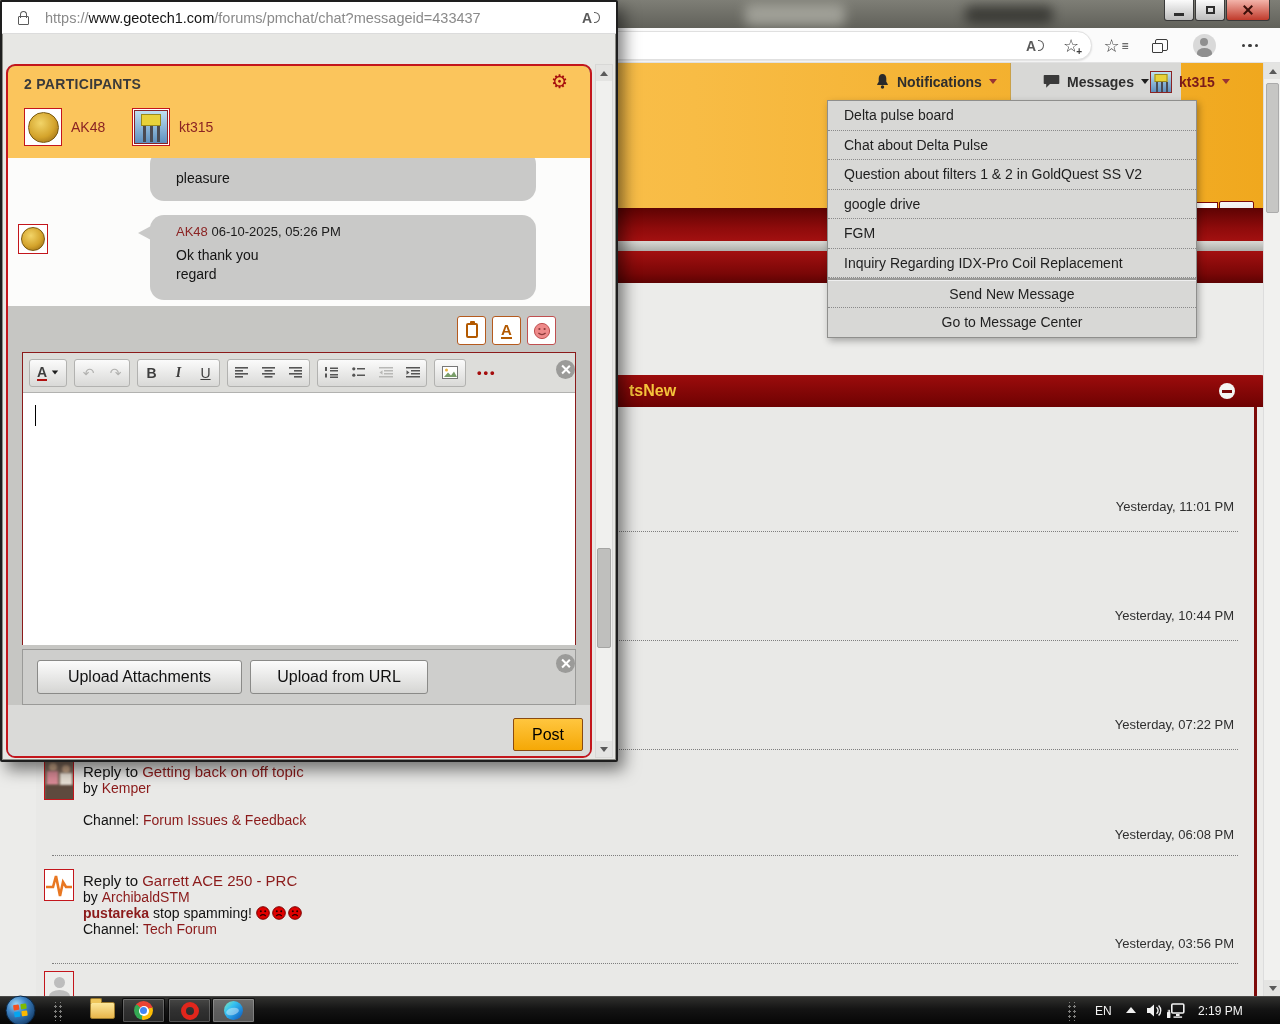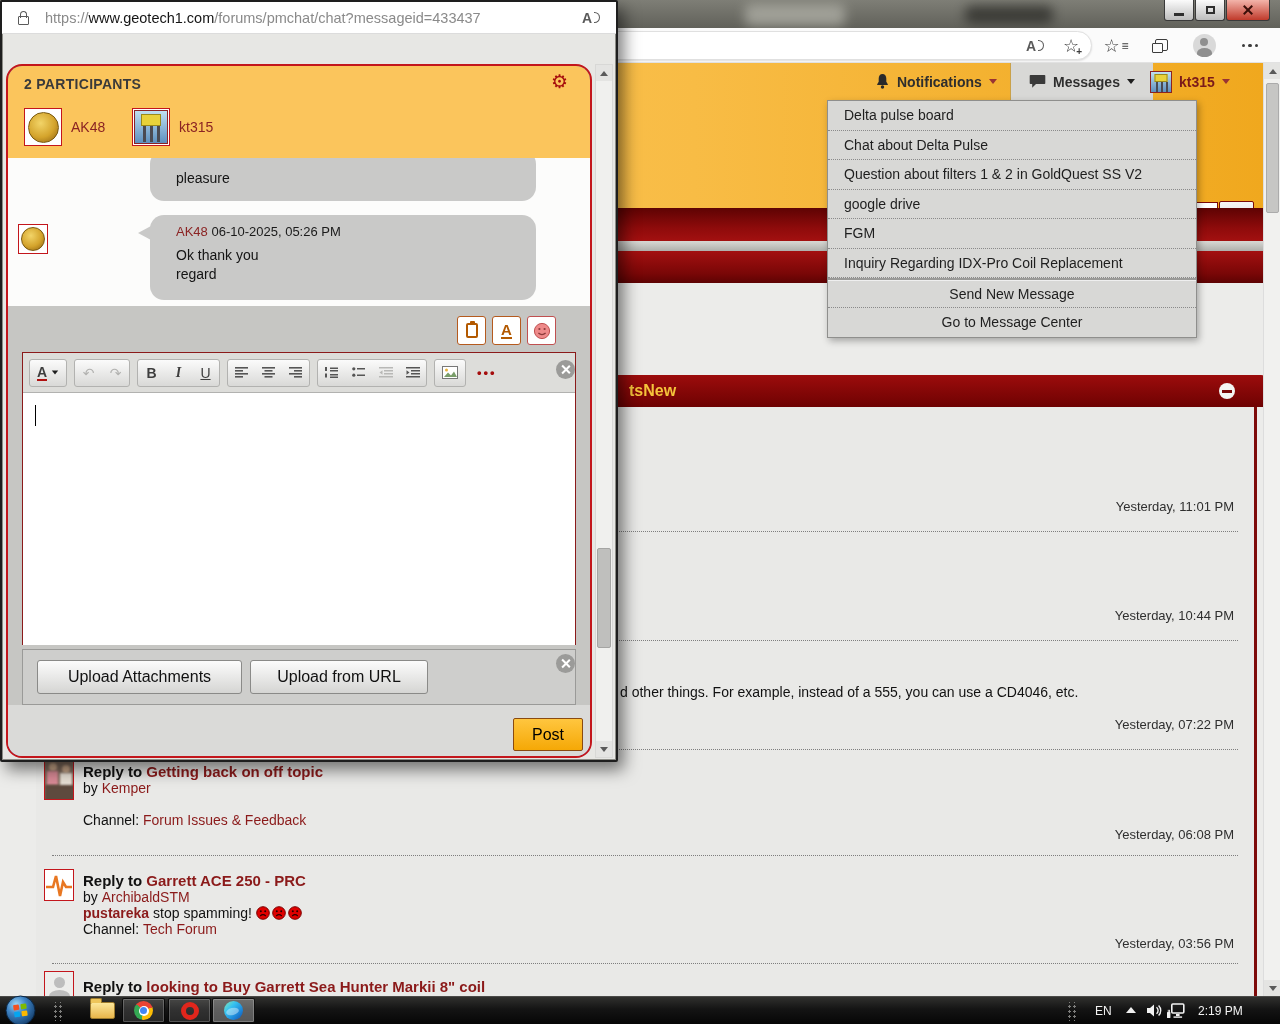--- a/index.html
+++ b/index.html
@@ -34,41 +34,41 @@
 .prof{width:23px;height:23px;border-radius:50%;background:#D9D9D9;position:relative;overflow:hidden}
 .prof::before{content:"";position:absolute;left:7.5px;top:4px;width:8px;height:8px;border-radius:50%;background:#8F8F8F}
 .prof::after{content:"";position:absolute;left:4px;top:14px;width:15px;height:10px;border-radius:50% 50% 0 0;background:#8F8F8F}
 .mdots{display:flex;gap:3px}
 .mdots i{width:3.2px;height:3.2px;border-radius:50%;background:#3C3C3C}
 
 .hdr{position:absolute;left:0;top:63px;width:1263px;height:145px;background:linear-gradient(90deg,#FBC95F 0%,#F8BC45 55%,#F0A81E 100%);z-index:1}
 .hdr-item{position:absolute;top:0;height:37px;display:flex;align-items:center;gap:7px;font-weight:bold;color:#2E2E2E;cursor:pointer}
 .caret{width:0;height:0;border-left:4px solid transparent;border-right:4px solid transparent;border-top:5px solid #993333}
 .caret.dark{border-top-color:#1E1E1E}
-.msgs-open{background:#D8D8D6;padding:0 18px;border-left:1px solid #C9A14A}
+.msgs-open{background:#D8D8D6;padding:0 32px;border-left:1px solid #C9A14A}
 .kt-av{background:linear-gradient(180deg,#BFE0F0 0%,#5D8FBF 100%);border:1px solid #8B2323;position:relative;overflow:hidden}
 .kt-av .chip{position:absolute;left:50%;transform:translateX(-50%);background:#E8D23A;border:1px solid #9A8A1A}
 .kt-av .leg{position:absolute;background:#4A4A52}
 .search-box{position:absolute;left:1040px;top:139px;width:178px;height:29px;background:#FFF;border:1px solid #7A0A0A;display:flex;align-items:center}
 .search-div{position:absolute;right:24px;top:2px;width:1px;height:25px;background:#CFCFCF}
 .search-car{position:absolute;right:8px;top:12px}
 .search-btn{position:absolute;left:1219px;top:138px;width:35px;height:31px;background:linear-gradient(#F6F6F6,#D2D2D2);border:1px solid #7A0A0A;border-radius:2px;display:flex;align-items:center;justify-content:center;cursor:pointer}
 
 .banner1{position:absolute;left:0;top:208px;width:1263px;height:33px;background:linear-gradient(180deg,#5E0303 0%,#8E0B0B 60%,#A31010 100%);z-index:1}
 .banner-gap{position:absolute;left:0;top:241px;width:1263px;height:10px;background:linear-gradient(180deg,#D8D8D4,#AFAFAB);z-index:1}
 .banner2{position:absolute;left:0;top:251px;width:1263px;height:32px;background:linear-gradient(180deg,#A31010 0%,#7A0707 70%,#5E0303 100%);z-index:1}
 
 .sec-hdr{position:absolute;left:44px;top:375px;width:1221px;height:32px;background:linear-gradient(180deg,#9C0C0C 0%,#6E0202 100%);border-radius:4px 4px 0 0;z-index:1}
 .sec-title{position:absolute;left:585px;top:7px;color:#F5C33B;font-weight:bold;font-size:16px}
 .collapse{position:absolute;right:30px;top:8px;width:16px;height:16px;border-radius:50%;background:#F4F4F2;cursor:pointer}
 .collapse::before{content:"";position:absolute;left:3px;top:7px;width:10px;height:2.5px;background:#7A0707}
 .panel{position:absolute;left:36px;top:407px;width:1221px;height:589px;background:#E9E9E7;border-right:3px solid #7E0A0A;z-index:1;overflow:hidden}
 .sep{position:absolute;left:16px;width:1186px;border-top:1px dotted #7E7E7E}
 .ptime{position:absolute;right:20px;font-size:13px;color:#2F2F2F;white-space:nowrap}
-.ptitle{position:absolute;font-size:15px;font-weight:bold;color:#111;white-space:nowrap}
+.ptitle{position:absolute;font-size:15px;font-weight:normal;color:#111;white-space:nowrap}
 .ptitle .lnk{color:#8B1A1A;cursor:pointer}
 .pby,.pbody,.pchan{position:absolute;font-size:14px;color:#111;white-space:nowrap}
 .lnk{color:#8B1A1A;cursor:pointer}
 .pav{position:absolute;left:8px;border:1px solid #C3161C;background:#FFF;overflow:hidden}
 .kem{background:#7E6A5C}
 .kem i{position:absolute;filter:blur(.8px)}
 .defav{background:#EDEDEB;position:relative}
 .defav::before{content:"";position:absolute;left:9px;top:5px;width:11px;height:11px;border-radius:50%;background:#BDBDBD}
 .defav::after{content:"";position:absolute;left:4px;top:18px;width:21px;height:12px;border-radius:50% 50% 0 0;background:#BDBDBD}
 .leadname{font-weight:bold;color:#8B1A1A}
@@ -94,21 +94,21 @@
 .pwb-close{background:linear-gradient(#F0ACA2,#BE3325);width:34px}
 .pwb .gl-min{margin-top:5px;width:8px;height:2px}
 .pwb .gl-rest{width:7px;height:7px;border-width:1.5px}
 .pwb .gl-x{width:9px;height:9px}
 .pwb .gl-x::before,.pwb .gl-x::after{left:3.5px;width:2px;height:9px}
 .pw-url{height:32px;background:#FFF;display:flex;align-items:center;padding:0 16px;border-bottom:1px solid #DCDCDC}
 .lock{width:11px;height:9px;border:1.6px solid #5A5A5A;border-radius:1px;position:relative;margin-top:5px;flex:none}
 .lock::before{content:"";position:absolute;left:1.2px;top:-6px;width:5px;height:6px;border:1.6px solid #5A5A5A;border-bottom:none;border-radius:4px 4px 0 0}
 .url-text{font-size:14.5px;color:#8A8A8A;margin-left:16px;white-space:nowrap}
 .url-domain{color:#141414}
-.pw-frame{position:absolute;left:4px;top:62px;width:586px;height:694px;border:2px solid #C3161C;border-radius:16px;background:#4c1d95;overflow:hidden}
+.pw-frame{position:absolute;left:4px;top:62px;width:586px;height:694px;border:2px solid #C3161C;border-radius:9px;background:#4c1d95;overflow:hidden}
 .pw-scroll{position:absolute;right:3px;top:62px;width:18px;height:694px;background:#F0F0EE;border:1px solid #D8D8D6}
 .pw-thumb{position:absolute;left:1px;top:483px;width:14px;height:100px;background:#BFBFBD;border:1px solid #A5A5A3;border-radius:2px;cursor:pointer}
 
 .pp{position:relative;height:92px;background:#FBC55C;z-index:3}
 .pp-title{position:absolute;left:16px;top:10px;font-weight:bold;font-size:14px;color:#3A3A3A;letter-spacing:.3px}
 .gear{position:absolute;right:22px;top:4px;font-size:19px;color:#A50D0D;cursor:pointer}
 .pp-user{position:absolute;top:42px;display:flex;align-items:center;cursor:pointer}
 .av-box{border:1px solid #C3161C;background:#FFF;display:flex;align-items:center;justify-content:center;margin-right:9px;flex:none}
 .coin{border-radius:50%;background:radial-gradient(circle at 40% 35%,#F2D468 0%,#D4A42C 55%,#8A5E10 100%);border:1px solid #7A5A10}
 .pp-name{color:#8B2323;font-size:14px}
@@ -260,21 +260,20 @@
   <span class="collapse"></span>
 </div>
 
 <div class="panel">
   <span class="ptime" style="top:92px">Yesterday, 11:01 PM</span>
   <div class="sep" style="top:124px"></div>
 
   <span class="ptime" style="top:201px">Yesterday, 10:44 PM</span>
   <div class="sep" style="top:233px"></div>
 
-  <span class="pbody" style="left:584px;top:277px">d other things. For example, instead of a 555, you can use a CD4046, etc.</span>
   <span class="ptime" style="top:310px">Yesterday, 07:22 PM</span>
   <div class="sep" style="top:342px"></div>
 
   <div class="pav kem" style="top:351px;width:30px;height:42px">
     <i style="left:4px;top:4px;width:8px;height:8px;border-radius:50%;background:#C9A689"></i>
     <i style="left:2px;top:12px;width:11px;height:14px;background:#D98A96"></i>
     <i style="left:17px;top:6px;width:8px;height:8px;border-radius:50%;background:#C9A689"></i>
     <i style="left:15px;top:14px;width:12px;height:14px;background:#E8E0D5"></i>
     <i style="left:0;top:26px;width:30px;height:16px;background:#5E4A3E"></i>
   </div>
@@ -323,23 +322,20 @@
         </svg>
       </span>
   </div>
   <div class="pchan" style="left:47px;top:514px">
     <span>Channel:</span>&nbsp;<span class="lnk">Tech Forum</span>
   </div>
   <span class="ptime" style="top:529px">Yesterday, 03:56 PM</span>
   <div class="sep" style="top:556px"></div>
 
   <div class="pav defav" style="top:564px;width:30px;height:30px"></div>
-  <div class="ptitle" style="left:47px;top:571px">
-    <span>Reply to</span>&nbsp;<span class="lnk">looking to Buy Garrett Sea Hunter Markii 8" coil</span>
-  </div>
 </div>
 
 <div class="m-scroll">
   <div class="sb-arrow" style="top:0">
       <span class="tri-up"></span>
     </div>
   <div class="m-thumb"></div>
   <div class="sb-arrow" style="bottom:0">
       <span class="tri-down"></span>
     </div>

